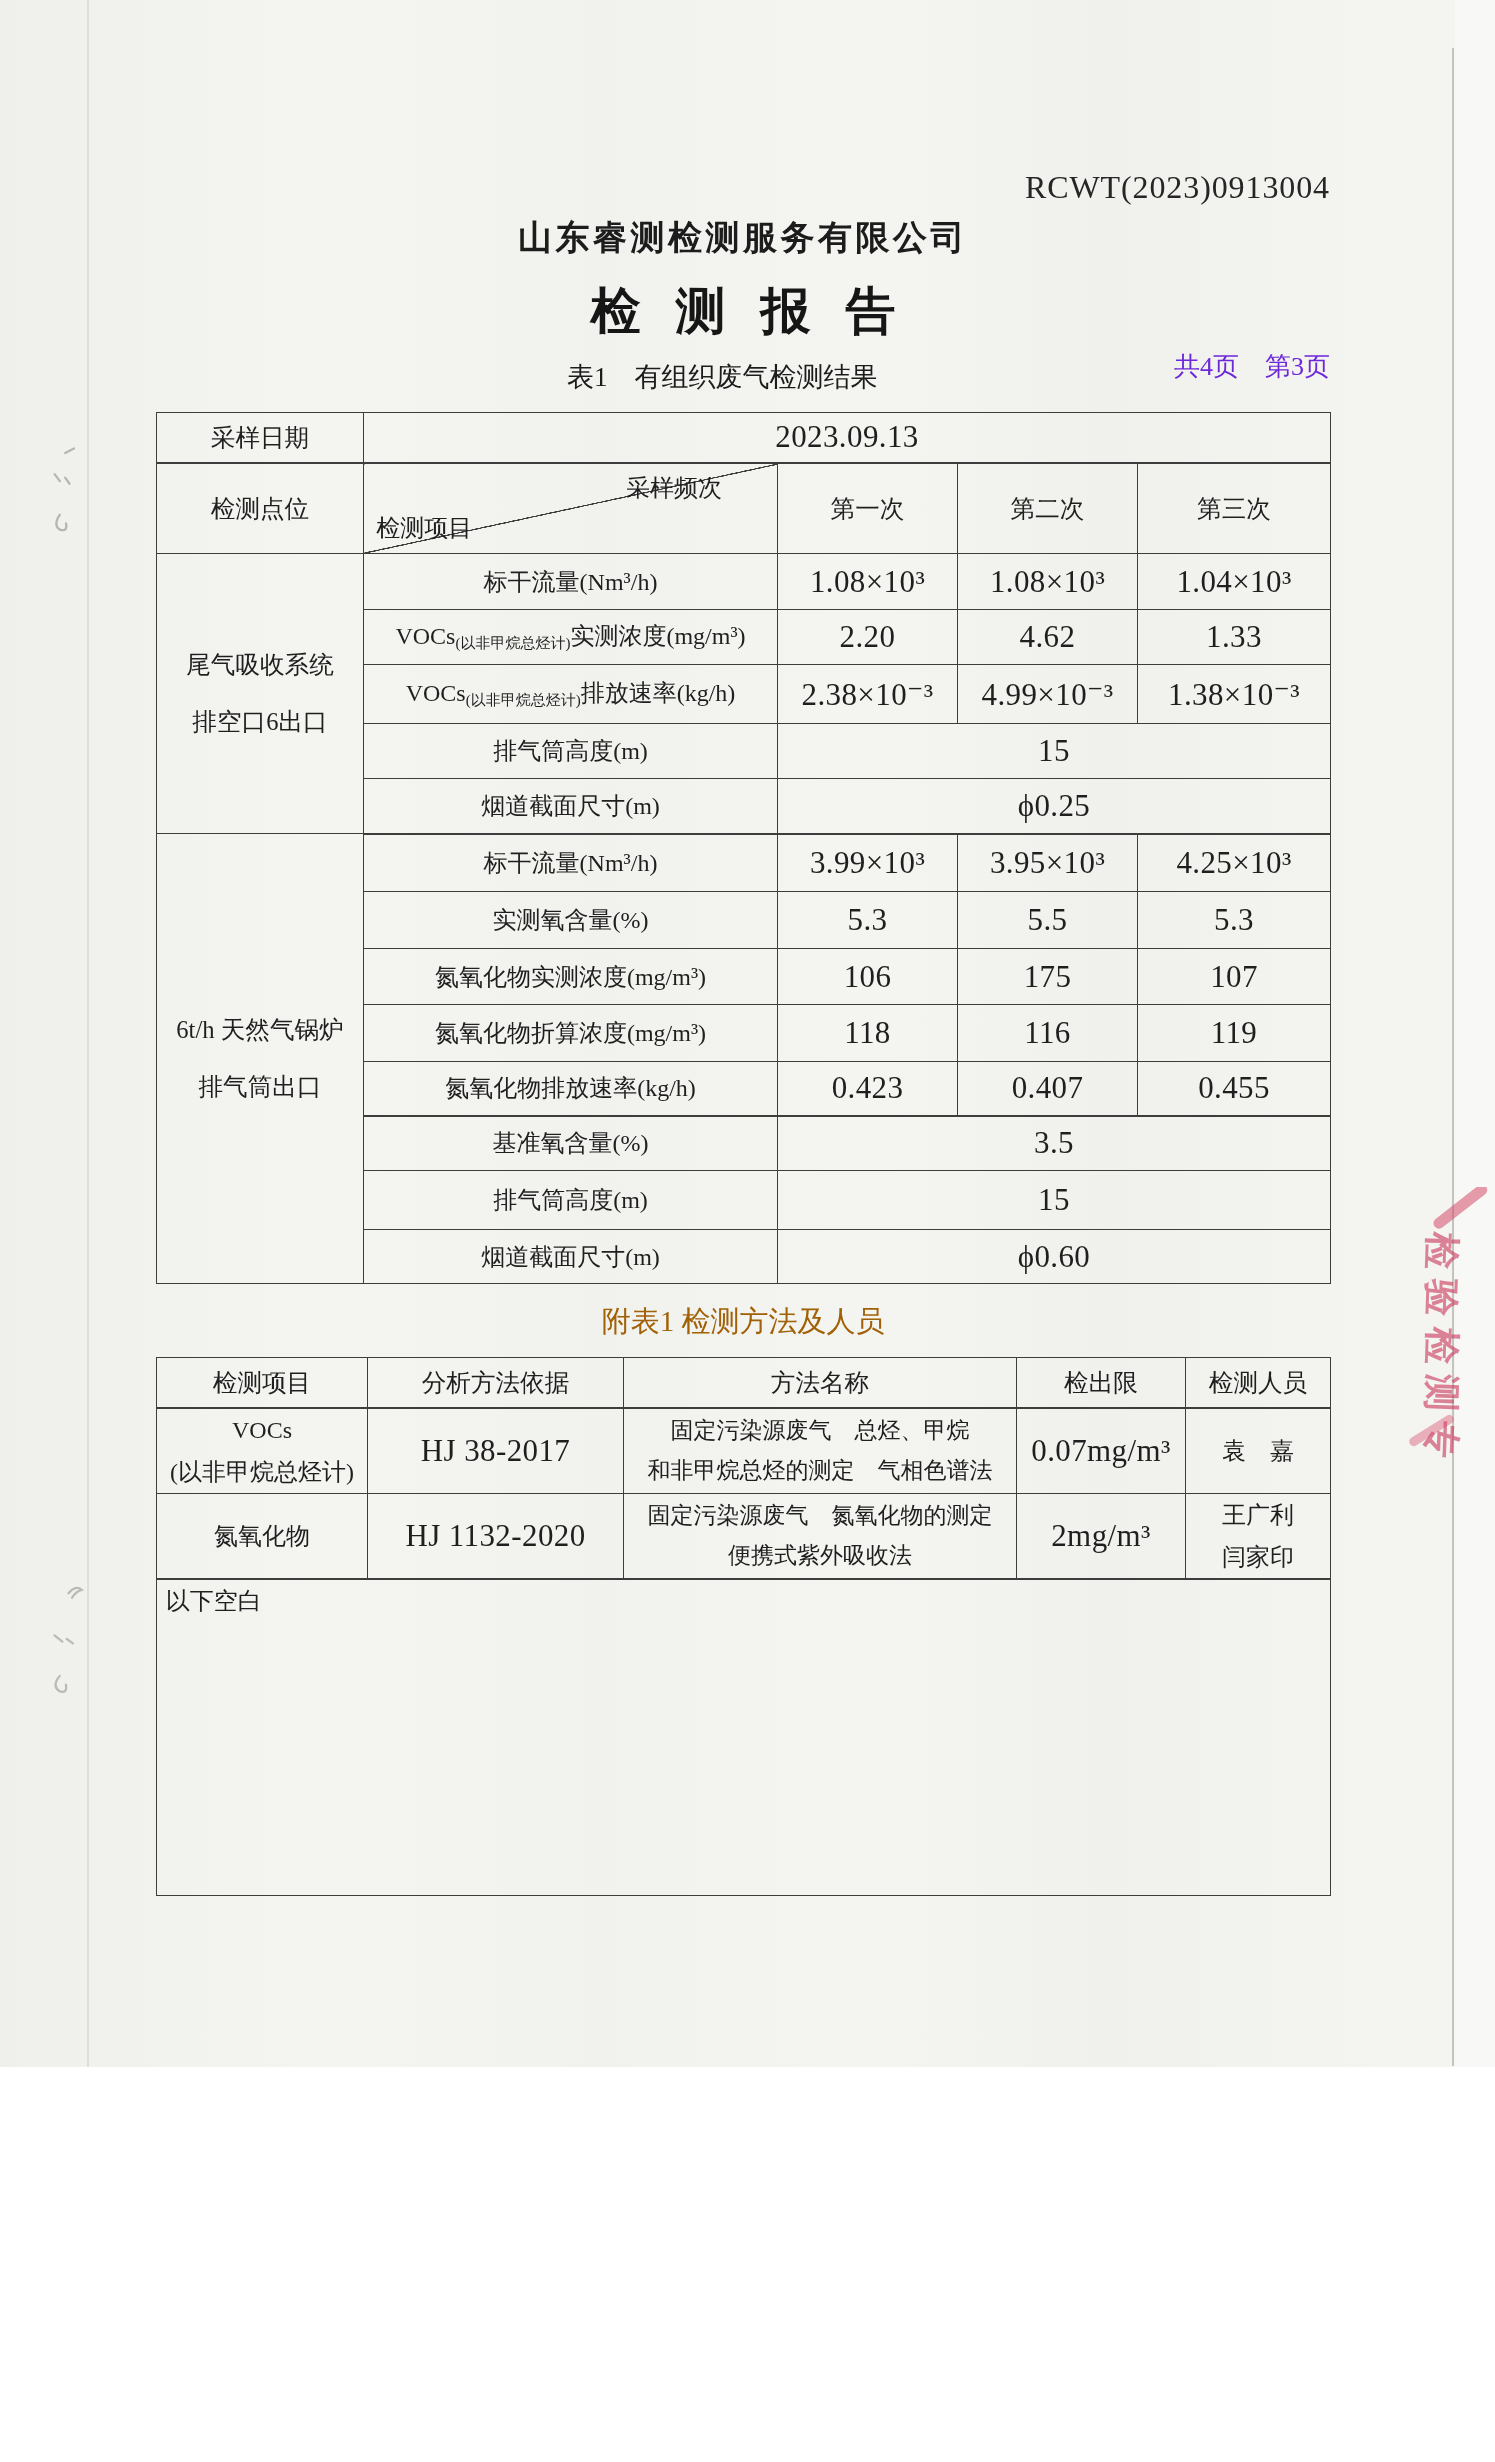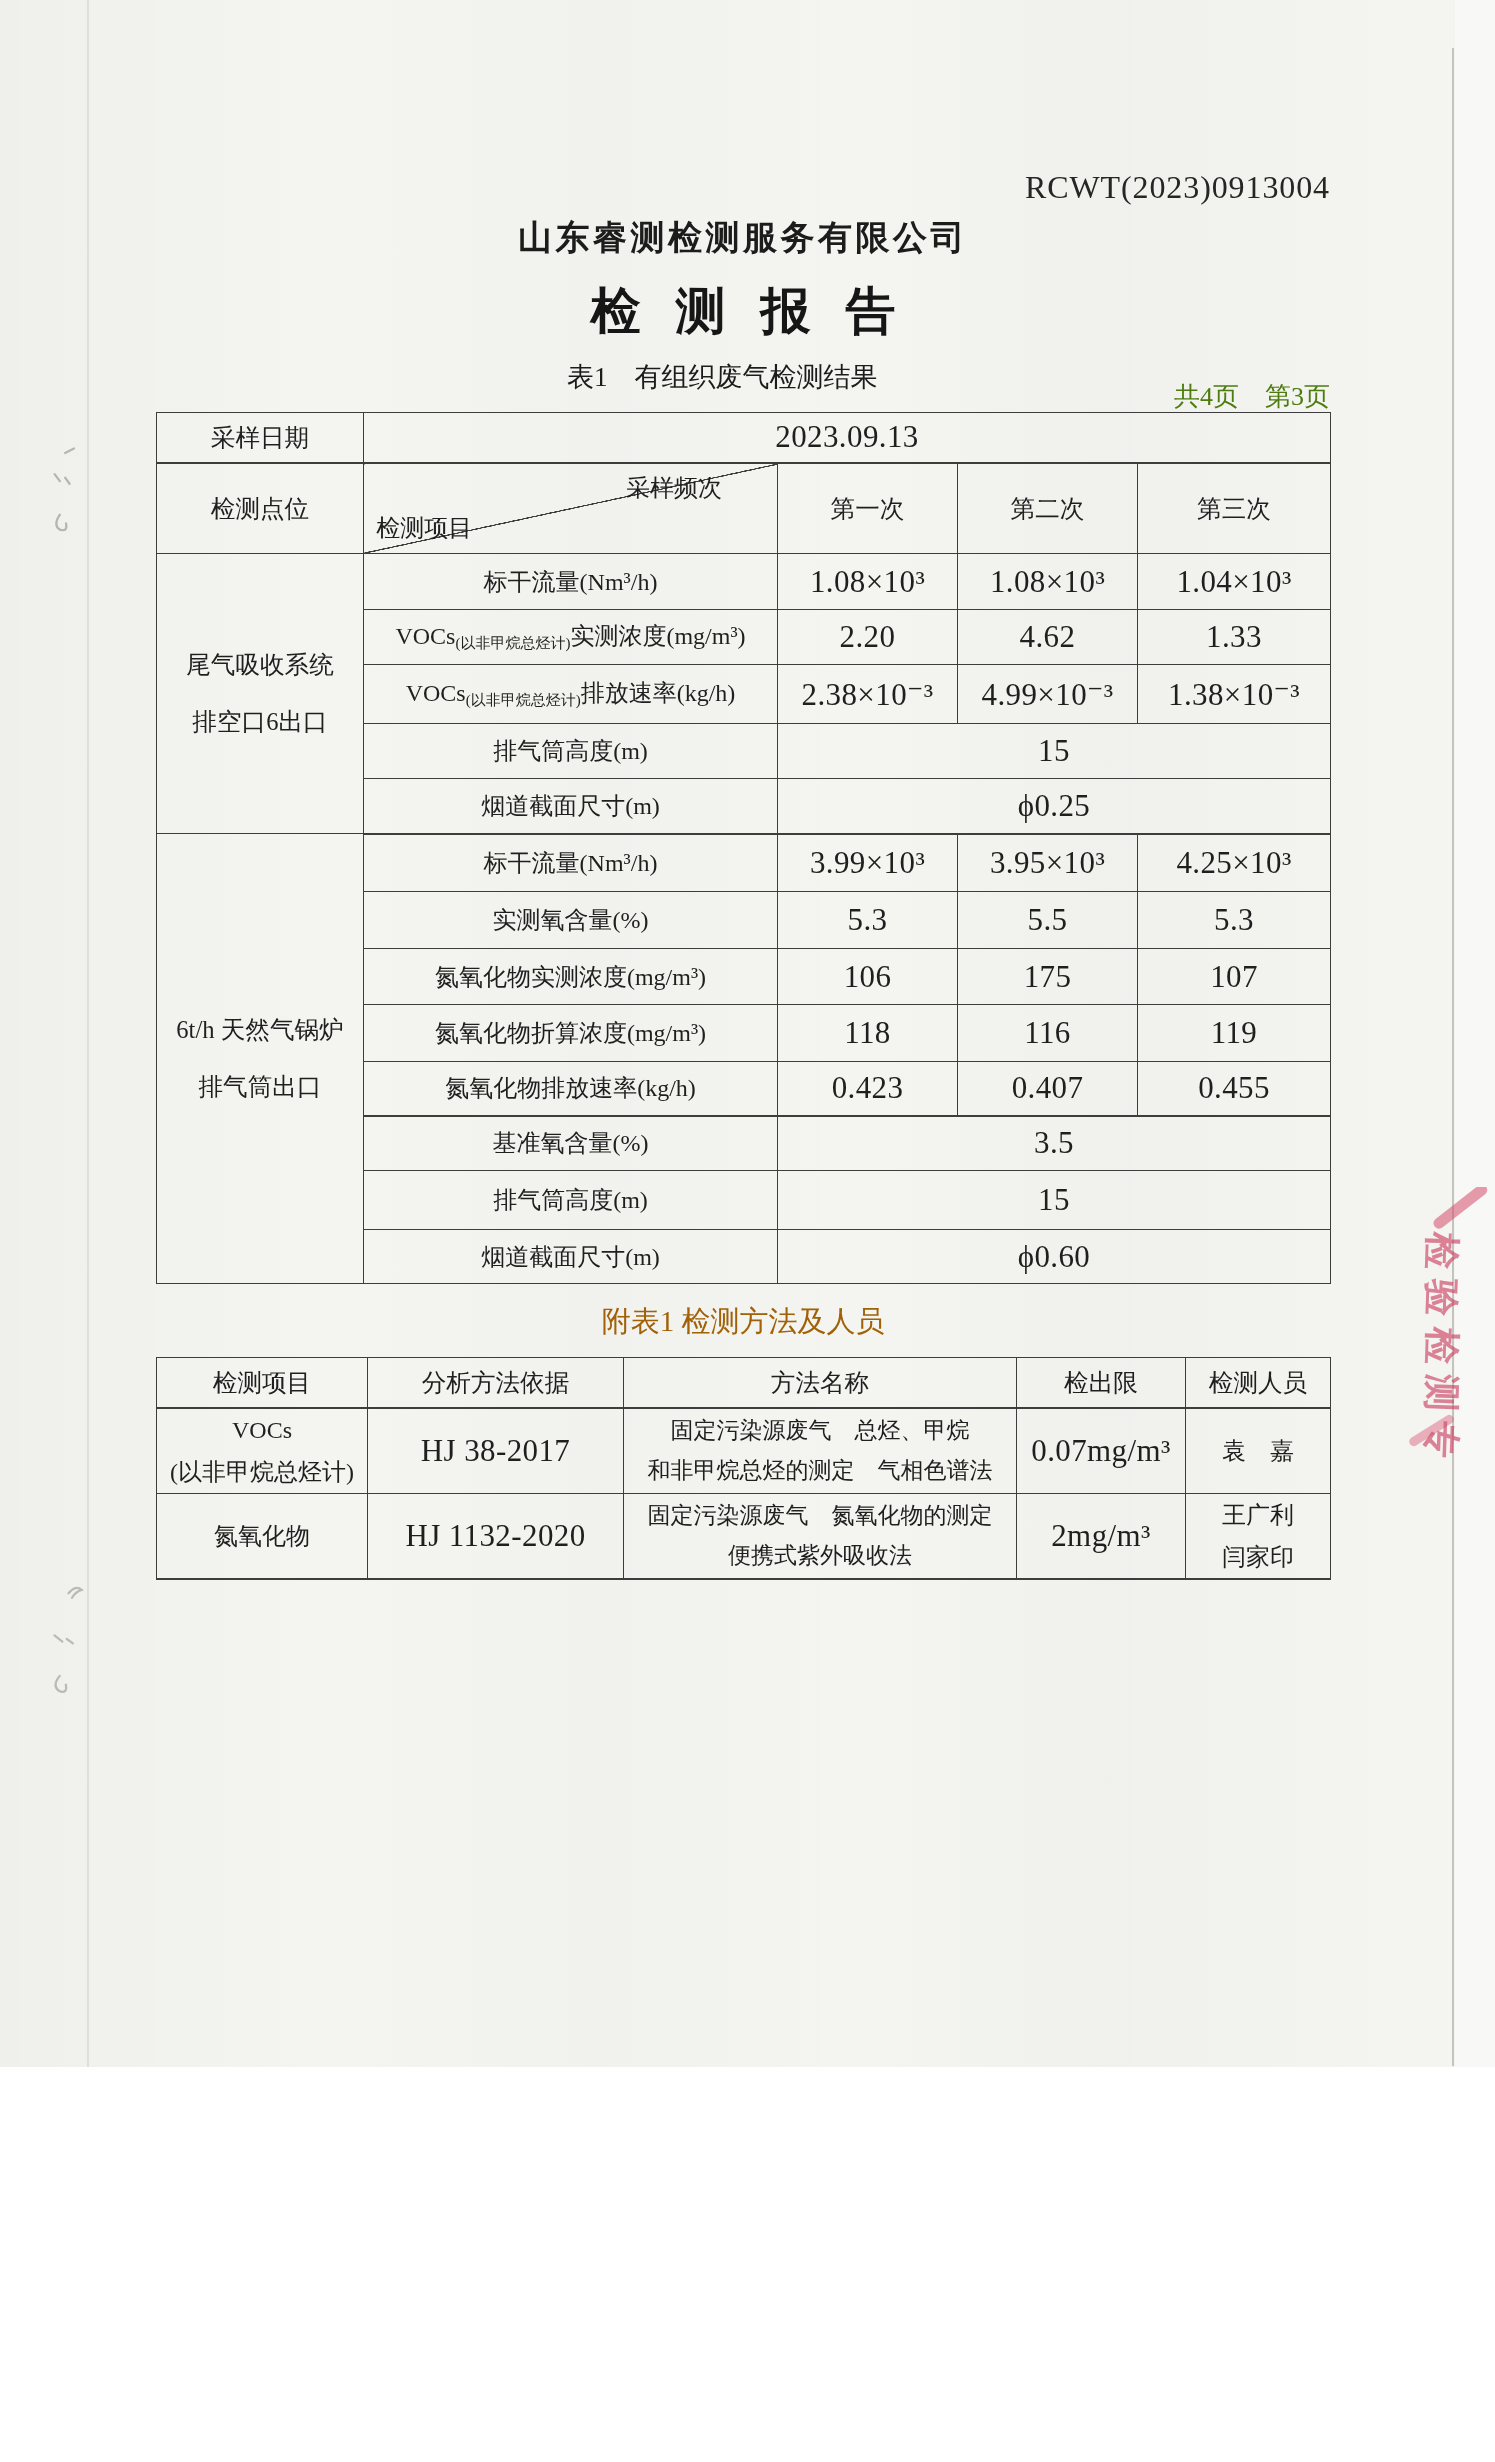--- a/index.html
+++ b/index.html
@@ -15,21 +15,21 @@
       rgba(0,0,0,0.012) 40%, rgba(0,0,0,0) 58%, rgba(0,0,0,0.015) 74%, rgba(0,0,0,0) 95%);
   }
   .right-strip{position:absolute;left:1455px;top:0;width:40px;height:2067px;background:#f8f8f6;}
   .fold-line{position:absolute;left:87px;top:0;width:1.8px;height:2067px;background:rgba(90,90,85,0.12);}
   .scan-edge-line{position:absolute;left:1452px;top:48px;width:1.8px;height:2018px;background:rgba(70,70,65,0.28);}
 
   .report-no{position:absolute;left:156px;top:169px;width:1174px;text-align:right;font-size:32px;letter-spacing:0.9px;color:#262626;}
   .company{position:absolute;left:156px;top:215px;width:1174px;text-align:center;font-size:34px;font-weight:700;letter-spacing:3.5px;color:#1c1c1c;}
   .doc-title{position:absolute;left:156px;top:278px;width:1174px;text-align:center;font-size:50px;font-weight:700;letter-spacing:35px;text-indent:35px;color:#161616;}
   .caption{position:absolute;left:567px;top:359px;font-size:27px;color:#1c1c1c;}
-  .pagination{position:absolute;left:156px;top:379px;width:1174px;text-align:right;font-size:26px;color:#4d7c0f;}
+  .pagination{position:absolute;left:156px;top:349px;width:1174px;text-align:right;font-size:26px;color:#6d28d9;}
   .annex-title{position:absolute;left:156px;top:1302px;width:1174px;text-align:center;font-size:29px;color:#a16207;}
 
   table{border-collapse:collapse;table-layout:fixed;position:absolute;background:transparent;}
   .t1{left:156px;top:412px;width:1174px;padding-left:24px;}
   .t2{left:156px;top:1357px;width:1174px;}
   td{border:1.8px solid #3d3d3d;text-align:center;vertical-align:middle;
      font-size:24px;padding:0 3.5px;color:#1f1f1f;white-space:pre-line;overflow:hidden;}
   .hb{border-bottom-width:2.6px;}
   .hdr{font-size:24.6px;}
   .point-label{line-height:2.3;font-size:24.6px;}
@@ -215,20 +215,23 @@
   </tr>
   <tr style="height:69px">
     <td class="pp hb">氮氧化物</td>
     <td class="num hb">HJ 1132-2020</td>
     <td class="mm hb">固定污染源废气　氮氧化物的测定
 便携式紫外吸收法</td>
     <td class="num hb">2mg/m³</td>
     <td class="pp hb">王广利
 闫家印</td>
   </tr>
+  <tr style="height:316px">
+    <td class="blank-cell" colspan="5">以下空白</td>
+  </tr>
 </tbody>
   </table>
 
 <div class="stamp">
   <div class="stamp-slash-top"></div>
   <div class="stamp-chars">
       <span class="stamp-ch">检</span>
       <span class="stamp-ch">验</span>
       <span class="stamp-ch">检</span>
       <span class="stamp-ch">测</span>

